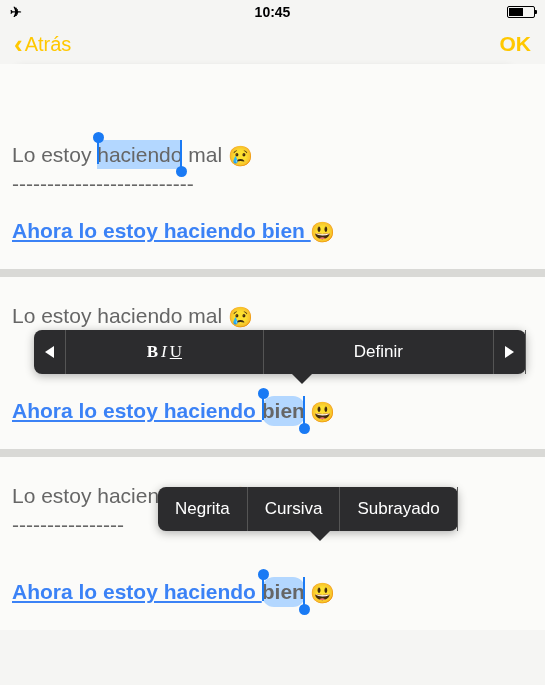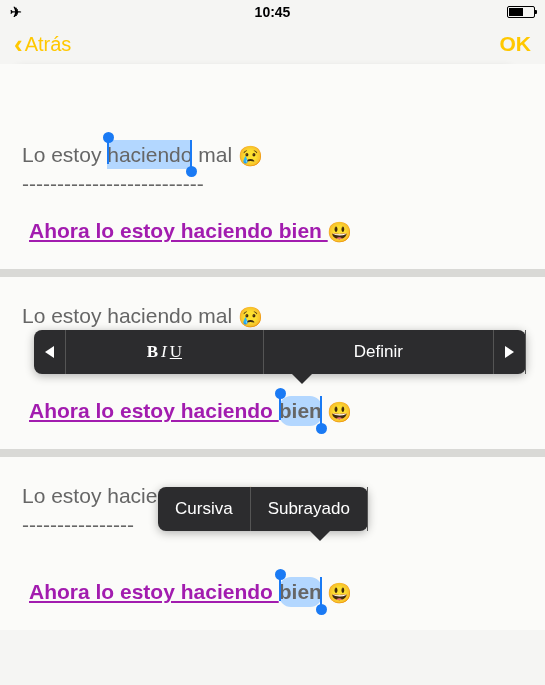--- a/index.html
+++ b/index.html
@@ -81,38 +81,37 @@
       font-size: 21px;
       text-align: right;
     }
     .chevron-left {
       font-size: 26px;
       font-weight: 700;
       line-height: 1;
     }
     .panel {
       background: #fbfbf9;
-      padding: 18px 22px 20px;
+      padding: 18px 12px 20px;
       position: relative;
     }
     .divider {
       height: 8px;
       background: #d9d9d6;
     }
     .text-line {
       font-size: 21px;
       color: #666;
       line-height: 1.4;
       margin-bottom: 2px;
     }
     .text-underlined {
       text-decoration: underline;
       font-weight: 700;
-      color: #a21caf;
-      margin-left: 7px;
+      color: #3b82f6;
     }
     .dashes {
       font-size: 21px;
       color: #666;
       margin: 0px 0 20px;
       letter-spacing: 0px;
     }
     .selection {
       background: #b3d7ff;
       position: relative;
@@ -310,20 +309,21 @@
 
 <div class="divider"></div>
 
 <div class="panel panel-3" style="position:relative">
   <div class="text-line">
     <span>Lo estoy haciendo mal </span><span class="emoji">😢</span>
   </div>
   <div class="dashes" style="margin-bottom:0">----------------</div>
 
   <div class="context-menu menu3">
+    <div class="cm-item">Negrita</div>
     <div class="cm-item">Cursiva</div>
     <div class="cm-item">Subrayado</div>
     <div class="cm-pointer"></div>
   </div>
 
   <div class="text-line panel-3-bottom">
     <span class="text-underlined">Ahora lo estoy haciendo </span><span class="selection in-underline"><span class="handle-line handle-line-start"></span><span class="handle handle-start"></span><span>bien</span><span class="handle-line handle-line-end"></span><span class="handle handle-end"></span></span><span> </span><span class="emoji">😃</span>
   </div>
 </div>
 

